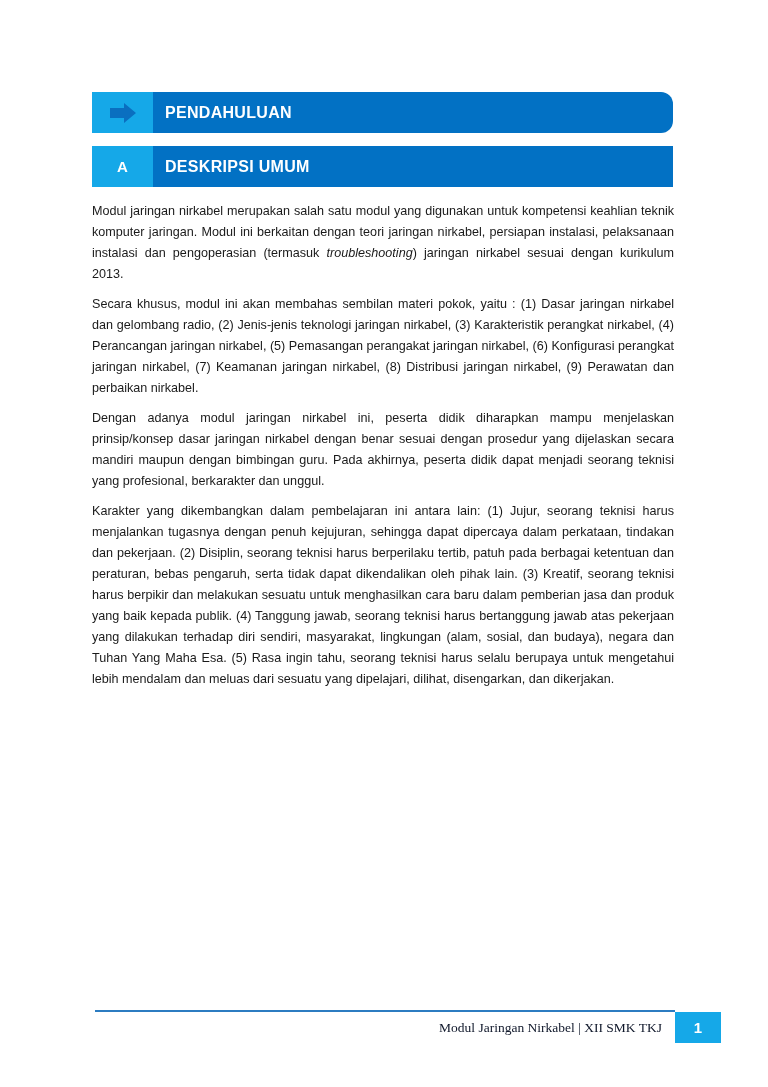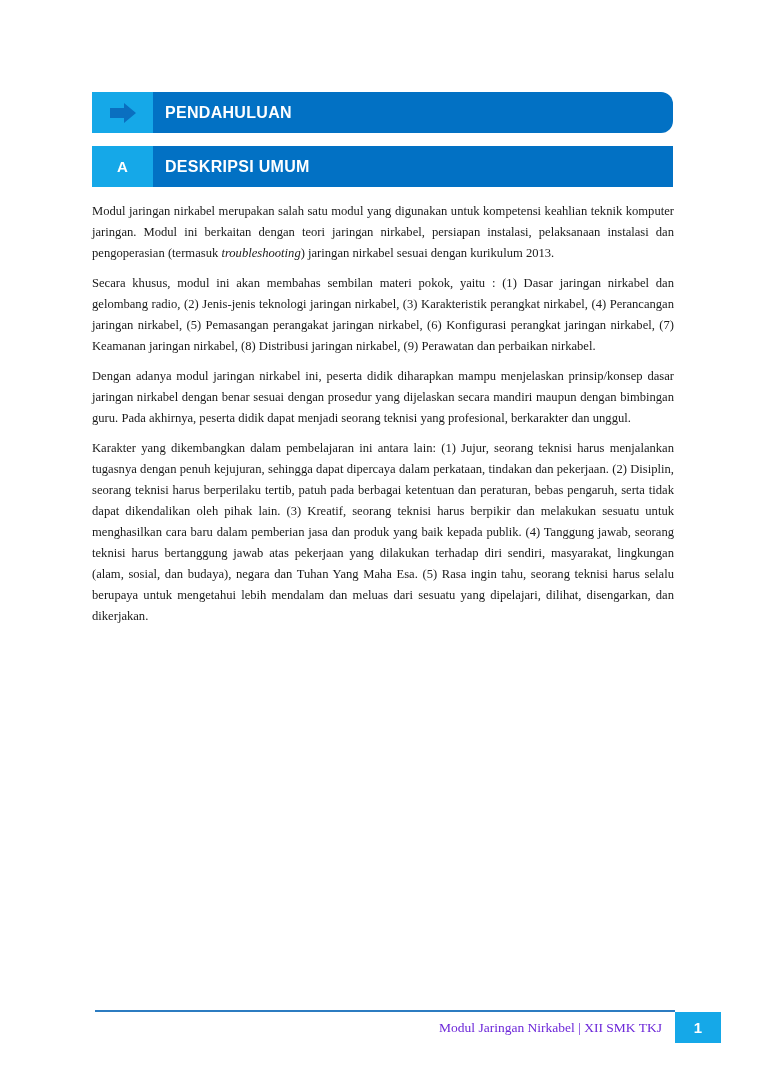--- a/index.html
+++ b/index.html
@@ -49,39 +49,38 @@
       position: absolute;
       left: 92px;
       top: 201px;
       width: 582px;
       font-size: 12.6px;
       line-height: 21px;
       text-align: justify;
     }
     .content p {
       margin: 0 0 9px 0;
-      font-family: Liberation Serif, serif;
     }
     .content em { font-style: italic; }
 
     .footer-line {
       position: absolute;
       left: 95px;
       top: 1010px;
       width: 580px;
       height: 2px;
       background: #2c7cc1;
     }
     .footer-text {
       position: absolute;
       right: 106px;
       top: 1020px;
       font-family: "Liberation Serif", "DejaVu Serif", serif;
       font-size: 13.5px;
-      color: #6d28d9;
+      color: #0f172a;
       white-space: nowrap;
     }
     .page-box {
       position: absolute;
       left: 675px;
       top: 1012px;
       width: 46px;
       height: 31px;
       background: #15a8e8;
       color: #ffffff;

